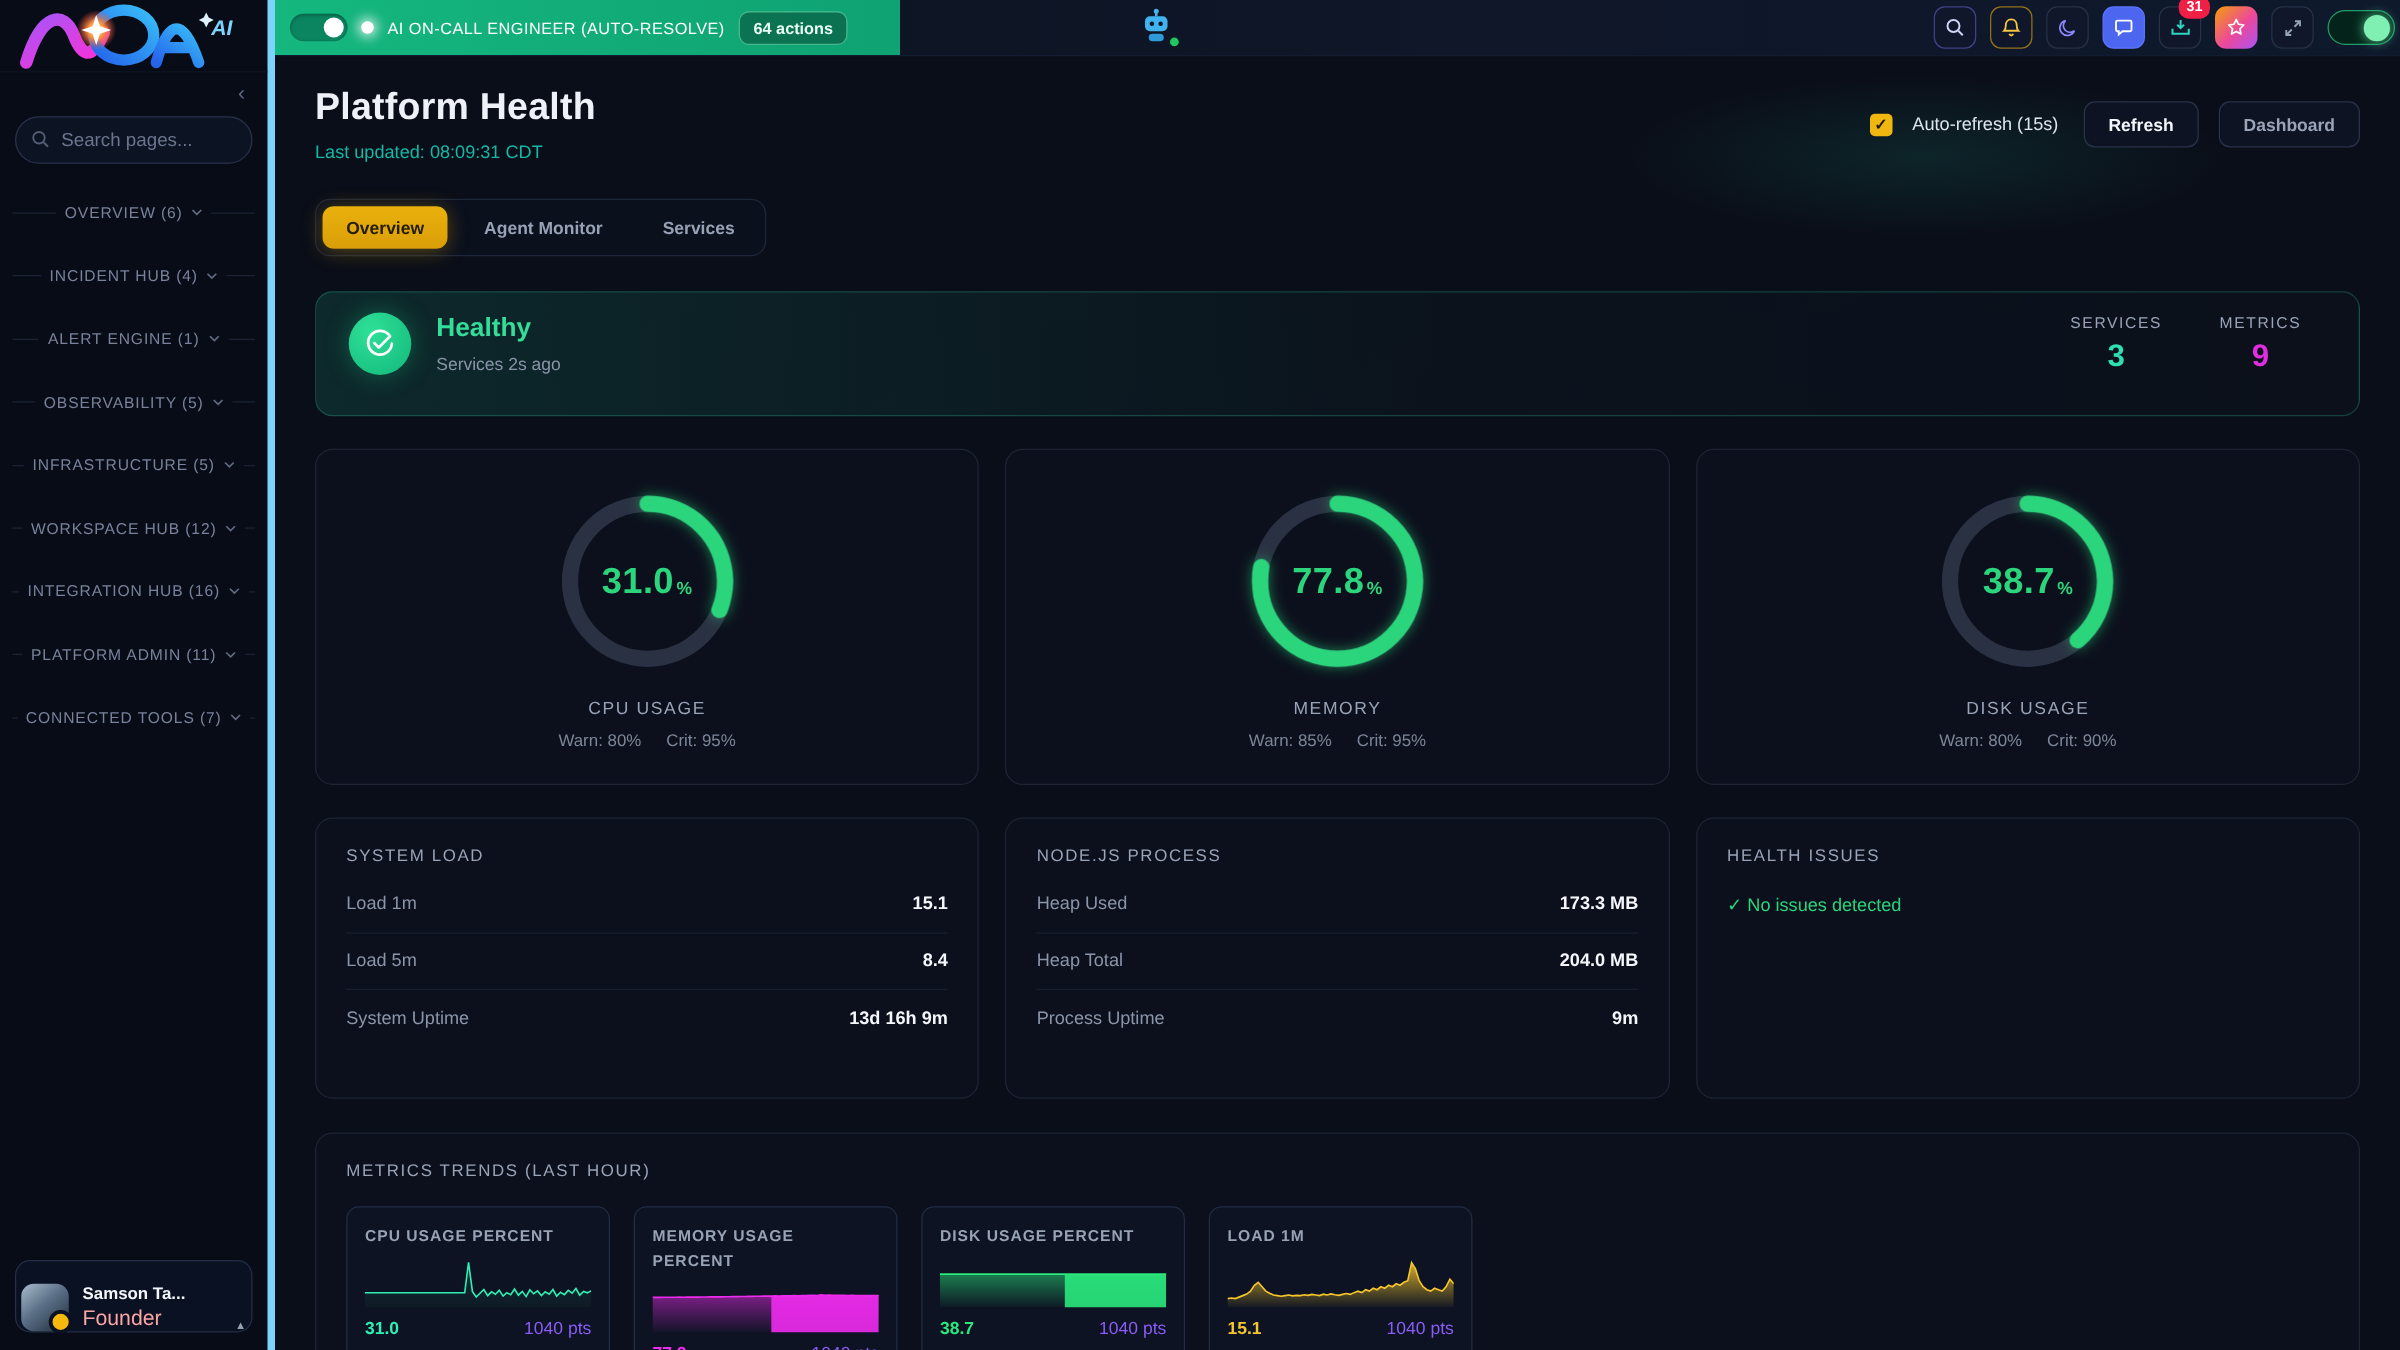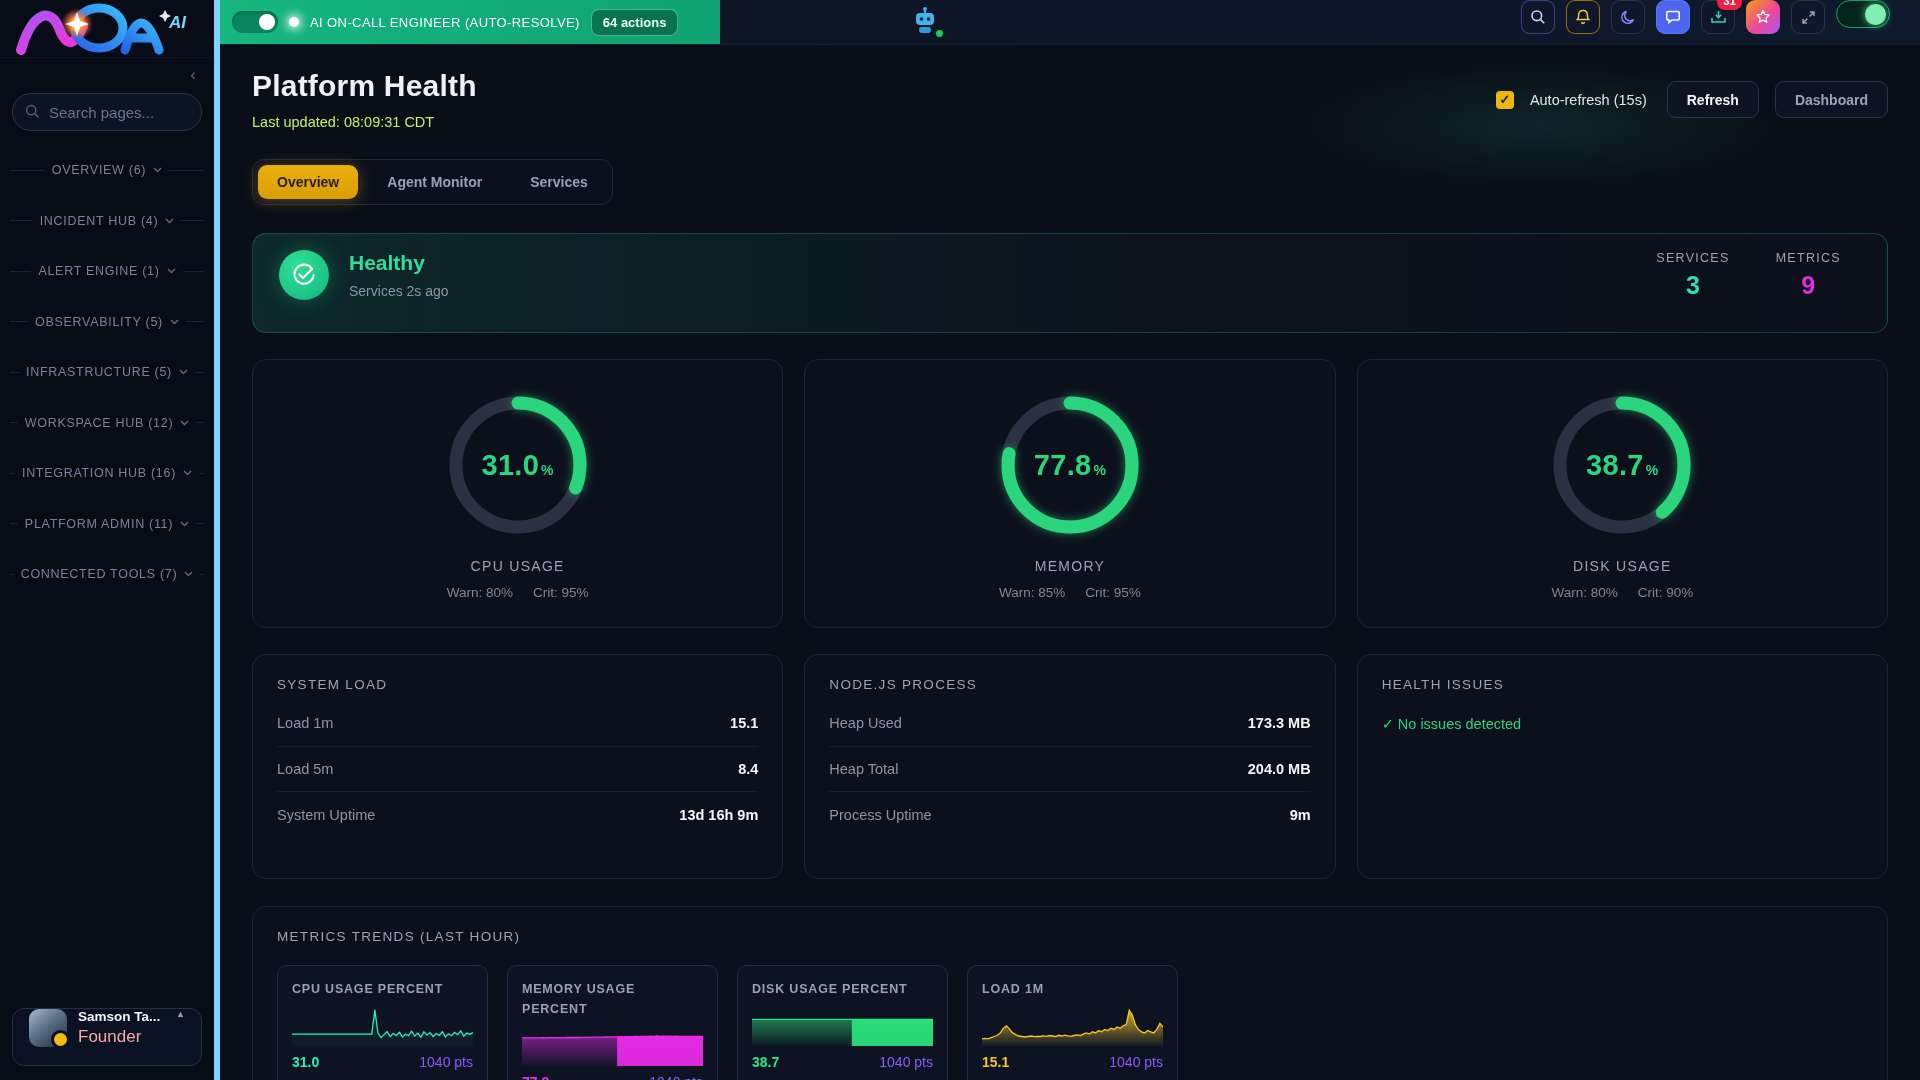--- a/index.html
+++ b/index.html
@@ -12,53 +12,53 @@
   .collapse-row{display:flex;justify-content:flex-end;padding:8px 18px 0}
   .collapse-btn{background:none;border:none;color:#5d6980;font-size:17px;cursor:pointer;line-height:1}
   .search-wrap{margin:10px 12px 10px;position:relative}
   .search-input{width:100%;height:38px;background:#0c1322;border:1px solid #28334b;border-radius:19px;color:#aab3c7;padding:0 12px 0 36px;font-size:15px;outline:none}
   .search-input::placeholder{color:#6b768e}
   .search-glyph{position:absolute;left:13px;top:11px;opacity:.75}
   .nav{flex:1;padding:4px 10px;display:flex;flex-direction:column}
   .nav-item{height:50.5px;display:flex;align-items:center;justify-content:center;gap:7px;color:#78839b;font-size:12.5px;letter-spacing:.7px;cursor:pointer;white-space:nowrap}
   .nav-item::before,.nav-item::after{content:"";flex:1;height:1px;background:#1b2335}
   .nav-item .chev{display:flex;align-items:center;opacity:.8}
-  .profile{margin:10px 12px 14px;border:1px solid #242e45;background:#0a1122;border-radius:12px;min-height:58px;display:flex;align-items:flex-start;gap:11px;padding:0 16px;cursor:pointer}
+  .profile{margin:10px 12px 14px;border:1px solid #242e45;background:#0a1122;border-radius:12px;min-height:58px;display:flex;align-items:flex-end;gap:11px;padding:0 4px;cursor:pointer}
   .avatar{width:38px;height:38px;min-width:38px;border-radius:10px;background:linear-gradient(140deg,#a9bccd 0%,#5b7087 45%,#1d2a38 100%);position:relative}
   .avatar::after{content:"";position:absolute;right:-3px;bottom:-2px;width:13px;height:13px;border-radius:50%;background:#f5b80c;border:3px solid #0a1122}
   .p-name{font-size:13.5px;font-weight:bold;color:#f2f5fa;white-space:nowrap}
   .p-role{font-size:17px;color:#fca5a5;margin-top:3px}
   .p-caret{margin-left:auto;color:#98a1b3;font-size:9px}
 
   
   .main{flex:1;display:flex;flex-direction:column;height:100%;overflow:hidden}
   .topbar{height:45px;min-height:45px;display:flex;align-items:stretch;background:linear-gradient(90deg,#0b1120,#0f1728 55%,#0e192c);border-bottom:1px solid #121c30}
   .agent-bar{width:500px;background:linear-gradient(90deg,#15b77f,#0fa272);display:flex;align-items:center;gap:11px;padding:0 14px 0 12px}
   .agent-toggle{width:46px;height:22px;min-width:46px;border-radius:11px;background:#0b8560;box-shadow:inset 0 1px 3px rgba(0,0,0,.35);position:relative;cursor:pointer}
   .agent-toggle::after{content:"";position:absolute;right:3px;top:3px;width:16px;height:16px;border-radius:50%;background:#fff}
   .glow-dot{width:10px;height:10px;min-width:10px;border-radius:50%;background:#fff;box-shadow:0 0 9px 3px rgba(255,255,255,.75)}
   .agent-label{color:#fff;font-weight:normal;font-size:13px;letter-spacing:.4px;white-space:nowrap}
   .actions-badge{background:rgba(8,72,53,.55);border:1px solid rgba(125,235,190,.55);color:#eafff6;font-size:13px;font-weight:bold;padding:5px 11px;border-radius:8px;white-space:nowrap}
   .robot-wrap{margin-left:190px;align-self:center;position:relative;width:32px;height:32px;cursor:pointer}
   .robot-wrap .status{position:absolute;right:-4px;bottom:-2px;width:13px;height:13px;border-radius:50%;background:#22c55e;border:3px solid #0e1726}
-  .topbar-icons{margin-left:auto;display:flex;align-items:flex-start;gap:11px;padding-right:30px}
+  .topbar-icons{margin-left:auto;display:flex;align-items:center;gap:11px;padding-right:4px}
   .icon-tile{width:34px;height:34px;border-radius:9px;display:flex;align-items:center;justify-content:center;border:1px solid #273147;background:#10172a;position:relative;cursor:pointer}
   .t-search{border-color:rgba(124,116,255,.45)}
   .t-bell{border-color:rgba(233,173,14,.6)}
   .t-chat{background:#4c66f0;border-color:#5a74ff}
   .t-star{background:linear-gradient(135deg,#f59e0b,#ec4899 55%,#a855f7);border:none}
   .badge-31{position:absolute;top:-9px;right:-8px;background:#ef1f45;color:#fff;font-size:11.5px;font-weight:bold;padding:2.5px 6px;border-radius:8px;line-height:1.1}
   .t-toggle{width:54px;height:28px;border-radius:14px;background:#04241b;border:1px solid #1f9d68;display:flex;align-items:center;justify-content:flex-end;padding:0 3px;cursor:pointer}
   .t-toggle .knob{width:21px;height:21px;border-radius:50%;background:#7ff0b2;box-shadow:0 0 9px rgba(100,240,170,.8)}
 
   .content{flex:1;padding:16px 32px 0;overflow:hidden;position:relative}
   .hdr-glow{position:absolute;top:10px;right:120px;width:520px;height:140px;background:radial-gradient(ellipse,rgba(34,190,160,.13),transparent 65%);pointer-events:none}
   .page-header{display:flex;justify-content:space-between;align-items:flex-start;margin-top:8px;position:relative}
   .page-title{font-size:30px;font-weight:bold;letter-spacing:.2px}
-  .page-sub{margin-top:11px;color:#bef264;font-size:14.5px}
+  .page-sub{margin-top:11px;color:#14b8a6;font-size:14.5px}
   .header-controls{display:flex;align-items:center;gap:16px;margin-top:12px}
   .checkbox{width:18px;height:18px;min-width:18px;border-radius:4px;background:#f0b711;display:flex;align-items:center;justify-content:center;color:#241b02;font-size:13px;font-weight:bold;cursor:pointer}
   .auto-label{color:#dfe5ee;font-size:14.5px;margin-right:4px}
   .btn{height:37px;padding:0 19px;border-radius:9px;background:#0d1322;border:1px solid #28324b;color:#f2f5fa;font-size:14px;font-weight:bold;display:flex;align-items:center;cursor:pointer}
   .btn.secondary{color:#9aa4b8}
 
   .tabs{margin-top:29px;display:inline-flex;gap:10px;background:#0b101d;border:1px solid #1e2739;border-radius:12px;padding:5px;width:fit-content}
   .tab{padding:9px 19px;border-radius:9px;color:#98a2b6;font-size:14px;font-weight:bold;cursor:pointer;white-space:nowrap}
   .tab.active{background:linear-gradient(180deg,#eab10d,#d99e08);color:#241c04;box-shadow:0 2px 16px rgba(233,172,10,.35)}
 

